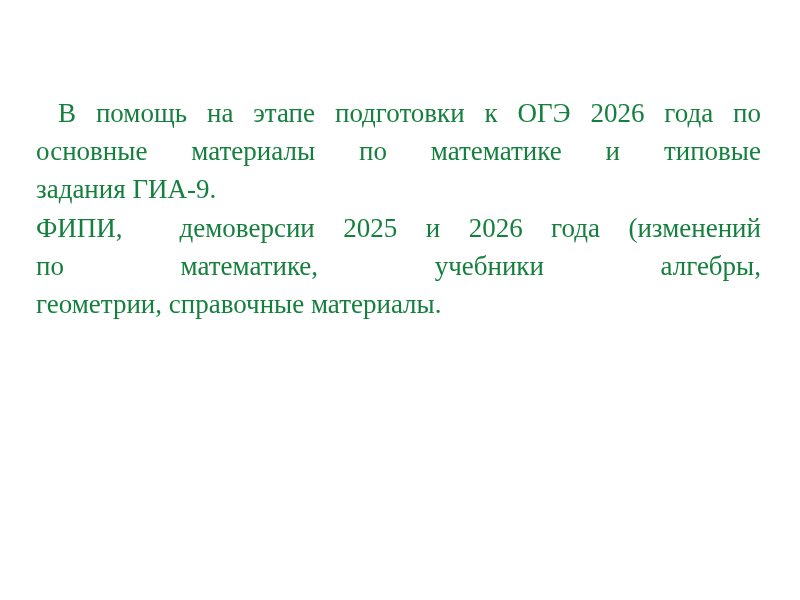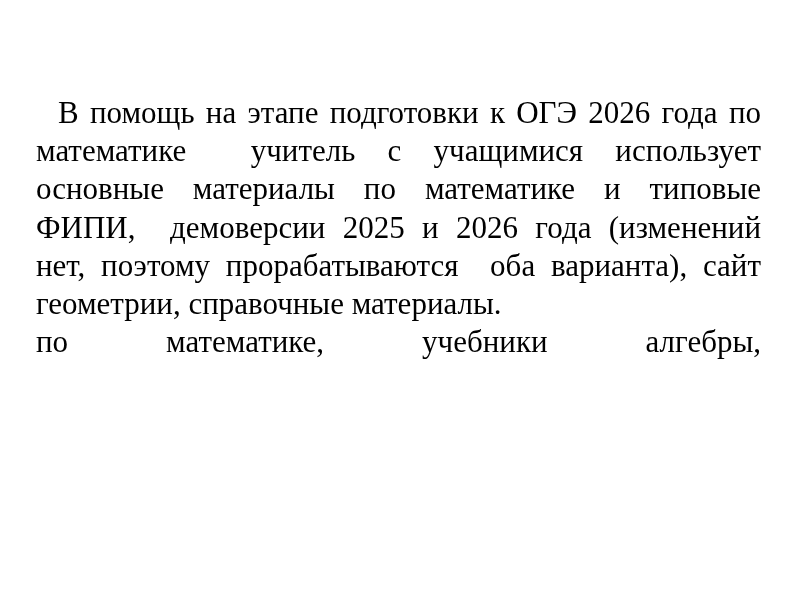--- a/index.html
+++ b/index.html
@@ -12,22 +12,22 @@
     height: 600px;
     background: #ffffff;
     overflow: hidden;
   }
   .textbox {
     position: absolute;
     left: 36px;
     top: 94px;
     width: 725px;
     font-family: "Liberation Serif", "DejaVu Serif", serif;
-    font-size: 31px;
-    color: #000000;
+    font-size: 27px;
+    color: #15803d;
     -webkit-font-smoothing: antialiased;
   }
   .line {
     height: 38.2px;
     line-height: 38.2px;
     text-align: justify;
     text-align-last: justify;
     text-justify: inter-word;
     white-space: normal;
   }
@@ -38,20 +38,19 @@
   .line.indent {
     text-indent: 22px;
   }
 </style>
 </head>
 <body>
 
 <div class="slide">
   <div class="textbox">
     <div class="line indent">В помощь на этапе подготовки к ОГЭ 2026 года по</div>
-    <div class="line">математике&nbsp; учитель с учащимися использует</div>
     <div class="line">основные материалы по математике и типовые</div>
+    <div class="line para-end">задания ГИА-9.</div>
     <div class="line">ФИПИ,&nbsp; демоверсии 2025 и 2026 года (изменений</div>
-    <div class="line">нет, поэтому прорабатываются&nbsp; оба варианта), сайт</div>
+    <div class="line">по математике, учебники алгебры,</div>
     <div class="line para-end">геометрии, справочные материалы.</div>
-    <div class="line">по математике, учебники алгебры,</div>
   </div>
 </div>
 
 </body></html>

